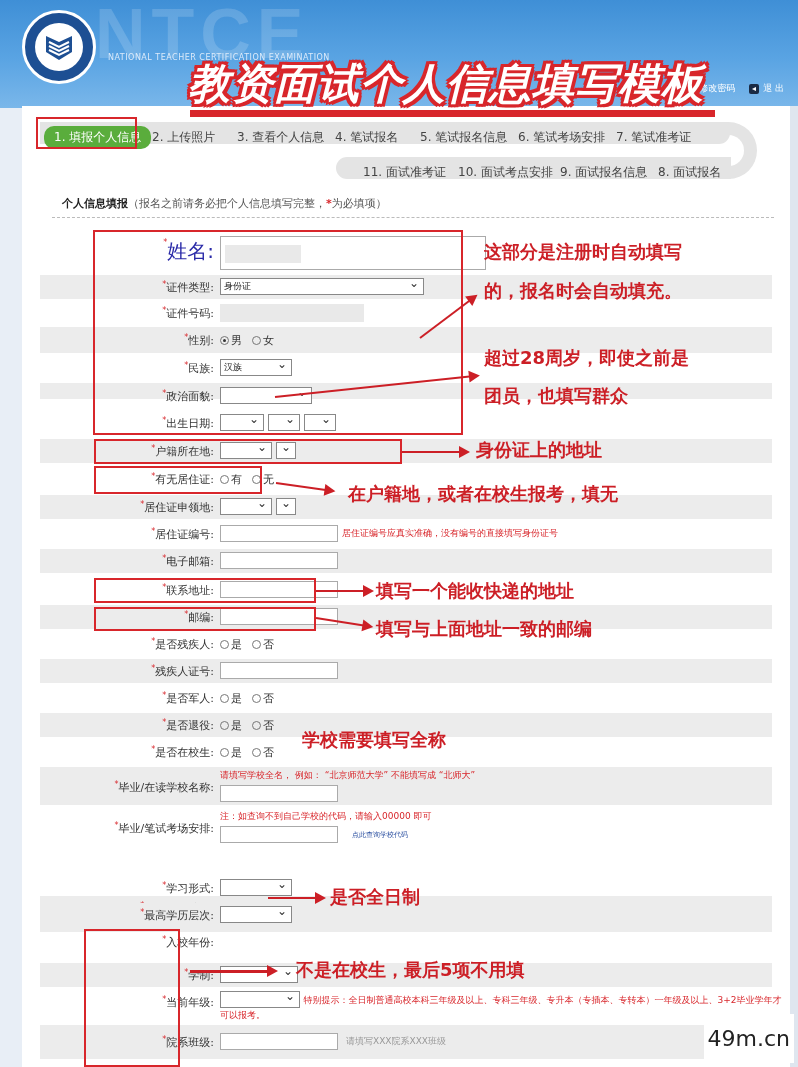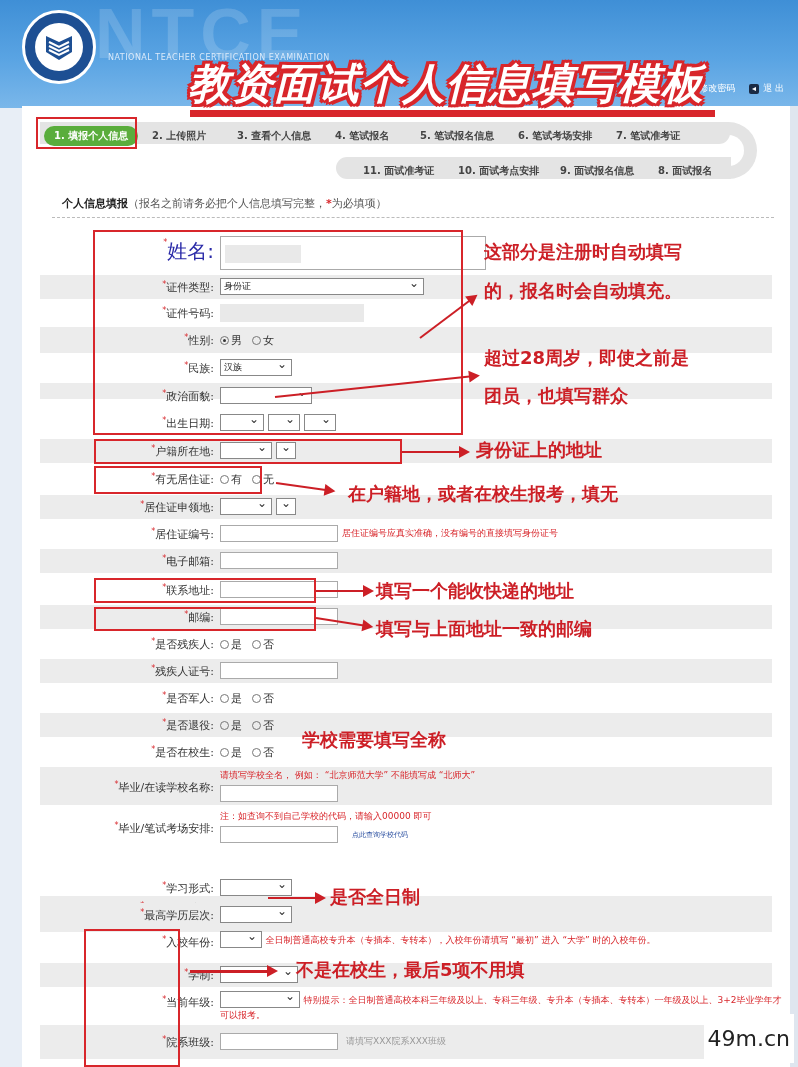--- a/index.html
+++ b/index.html
@@ -37,21 +37,21 @@
   .banner-bar { position: absolute; left: 190px; top: 110px; width: 525px; height: 7px; background: #d8262b; }
 
   
   .sheet { position: absolute; left: 22px; top: 106px; width: 770px; height: 961px; background: #fff; }
   .scroll-strip { position: absolute; left: 790px; top: 106px; width: 8px; height: 961px; background: #dfe6ef; }
 
   
   .steps-track-top { position: absolute; left: 40px; top: 122px; width: 690px; height: 22px; background: #e4e4e4; border-radius: 0 22px 22px 0; }
   .steps-track-bottom { position: absolute; left: 336px; top: 157px; width: 395px; height: 22px; background: #e4e4e4; border-radius: 11px 0 0 11px; }
   .steps-curve { position: absolute; left: 700px; top: 122px; width: 57px; height: 57px; border: 13px solid #e4e4e4; border-left: none; border-radius: 0 30px 30px 0; }
-  .step { position: absolute; font-size: 10px; color: #444; font-weight: bold; white-space: nowrap; }
+  .step { position: absolute; font-size: 12px; color: #444; font-weight: normal; white-space: nowrap; }
   .step.active { background: #5aad3c; color: #fff; padding: 3px 10px; border-radius: 10px; }
   .hl-box { position: absolute; border: 2.5px solid #d8262b; }
 
   
   .sec-title { position: absolute; left: 62px; top: 196px; font-size: 11px; font-weight: bold; color: #222; }
   .sec-title .hint { font-weight: normal; color: #555; }
   .sec-title .star { color: #d8262b; }
   .dash-line { position: absolute; left: 52px; top: 217px; width: 722px; border-top: 1px dashed #bbb; }
 
   
@@ -335,24 +335,20 @@
     </div>
 </div>
 <div class="row gray" style="top:903px;height:24px;">
   <div class="lbl" style="top:5px;"><span class="req">*</span><span>最高学历层次:</span></div>
   <div class="fld" style="top:3px;">
       <div class="sel" style="width:72px;"></div>
     </div>
 </div>
 <div class="row" style="top:929px;height:34px;">
   <div class="lbl" style="top:6px;"><span class="req">*</span><span>入校年份:</span></div>
-  <div class="fld" style="top:2px;width:565px;display:block;">
-    <div class="sel" style="width:42px;display:inline-block;vertical-align:middle;"></div>
-    <span class="note" style="line-height:13px;">全日制普通高校专升本（专插本、专转本），入校年份请填写 “最初” 进入 “大学” 时的入校年份。</span>
-  </div>
 </div>
 <div class="row gray" style="top:963px;height:24px;">
   <div class="lbl" style="top:5px;"><span class="req">*</span><span>学制:</span></div>
   <div class="fld" style="top:3px;">
       <div class="sel" style="width:78px;"></div>
     </div>
 </div>
 <div class="row" style="top:989px;height:34px;">
   <div class="lbl" style="top:6px;"><span class="req">*</span><span>当前年级:</span></div>
   <div class="fld" style="top:2px;width:565px;display:block;">

